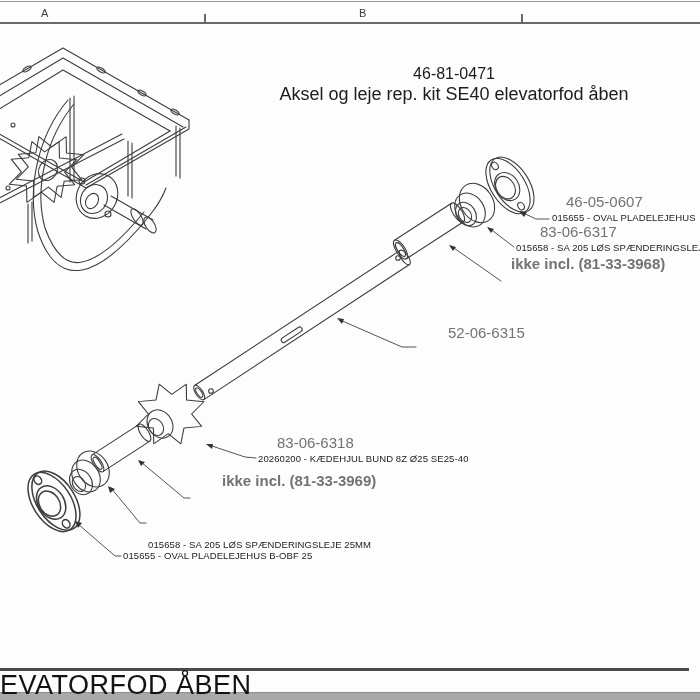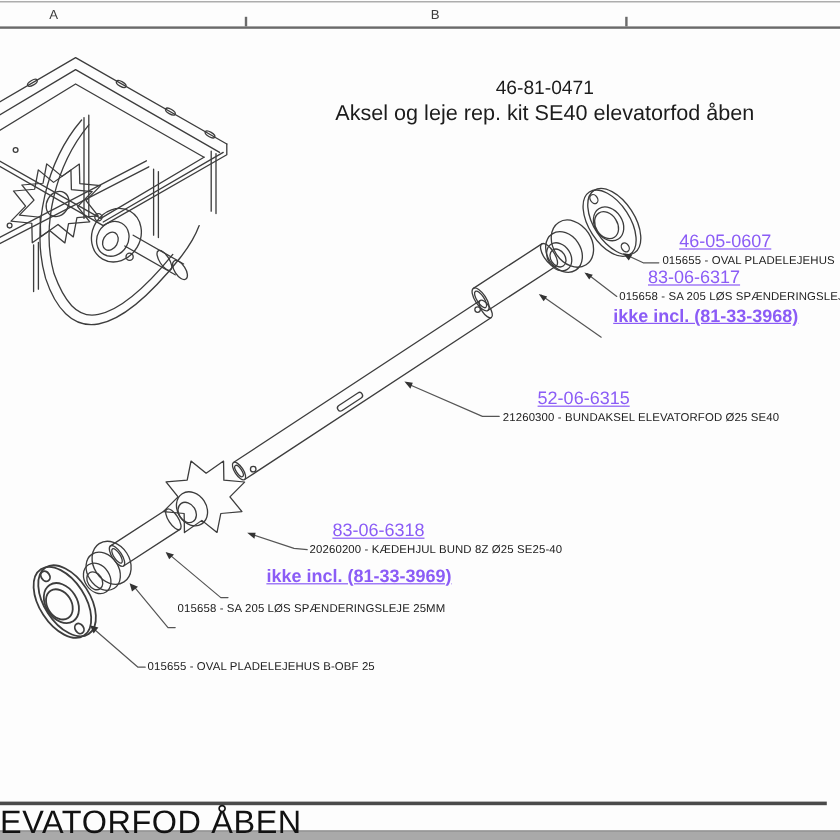--- a/index.html
+++ b/index.html
@@ -18,30 +18,30 @@
   
   .title-block{position:absolute;left:254px;top:63px;width:400px;text-align:center;line-height:21px;}
   .title-pn{font-size:16px;}
   .title-desc{font-size:18px;}
 
   
   svg.drawing{position:absolute;left:0;top:0;z-index:1;}
 
   
   .callout{position:absolute;z-index:2;white-space:nowrap;}
-  .pn{display:block;font-size:15px;color:#8b5cf6;text-decoration:underline;}
+  .pn{display:block;font-size:15px;color:#737373;}
   .pn.ikke{font-weight:bold;}
   .detail{display:block;font-size:9.5px;color:#222;letter-spacing:.1px;margin-top:2px;}
   .c0{left:566px;top:193px;} .c0 .detail{margin-left:-14px;}
   .c1{left:540px;top:223px;} .c1 .detail{margin-left:-24px;}
   .c2{left:511px;top:255px;} .c2 .detail{margin-left:-8px;}
   .c3{left:448px;top:324px;} .c3 .detail{margin-left:-29px;}
   .c4{left:277px;top:434px;} .c4 .detail{margin-left:-19px;}
   .c5{left:222px;top:472px;} .c5 .detail{margin-left:-30px;}
-  .c6{left:148px;top:500px;}
+  .c6{left:148px;top:537px;}
   .c7{left:123px;top:548px;}
 
   
   .footer-title{position:absolute;left:0px;top:670px;font-size:27px;color:#121212;letter-spacing:.5px;z-index:2;}
   .footer-line{position:absolute;left:0;top:668px;width:689px;height:3px;background:#4a4a4a;}
   .footer-bar{position:absolute;left:0;top:692px;width:700px;height:8px;border-top:1px solid #8e8e8e;}
 </style>
 </head>
 <body>
 
@@ -193,21 +193,20 @@
 </div>
 <div class="callout c1">
   <span class="pn">83-06-6317</span>
   <span class="detail">015658 - SA 205 LØS SPÆNDERINGSLEJE</span>
 </div>
 <div class="callout c2">
   <span class="pn ikke">ikke incl. (81-33-3968)</span>
 </div>
 <div class="callout c3">
   <span class="pn">52-06-6315</span>
-  <span class="detail">21260300 - BUNDAKSEL ELEVATORFOD Ø25 SE40</span>
 </div>
 <div class="callout c4">
   <span class="pn">83-06-6318</span>
   <span class="detail">20260200 - KÆDEHJUL BUND 8Z Ø25 SE25-40</span>
 </div>
 <div class="callout c5">
   <span class="pn ikke">ikke incl. (81-33-3969)</span>
 </div>
 <div class="callout c6">
   <span class="detail">015658 - SA 205 LØS SPÆNDERINGSLEJE 25MM</span>

